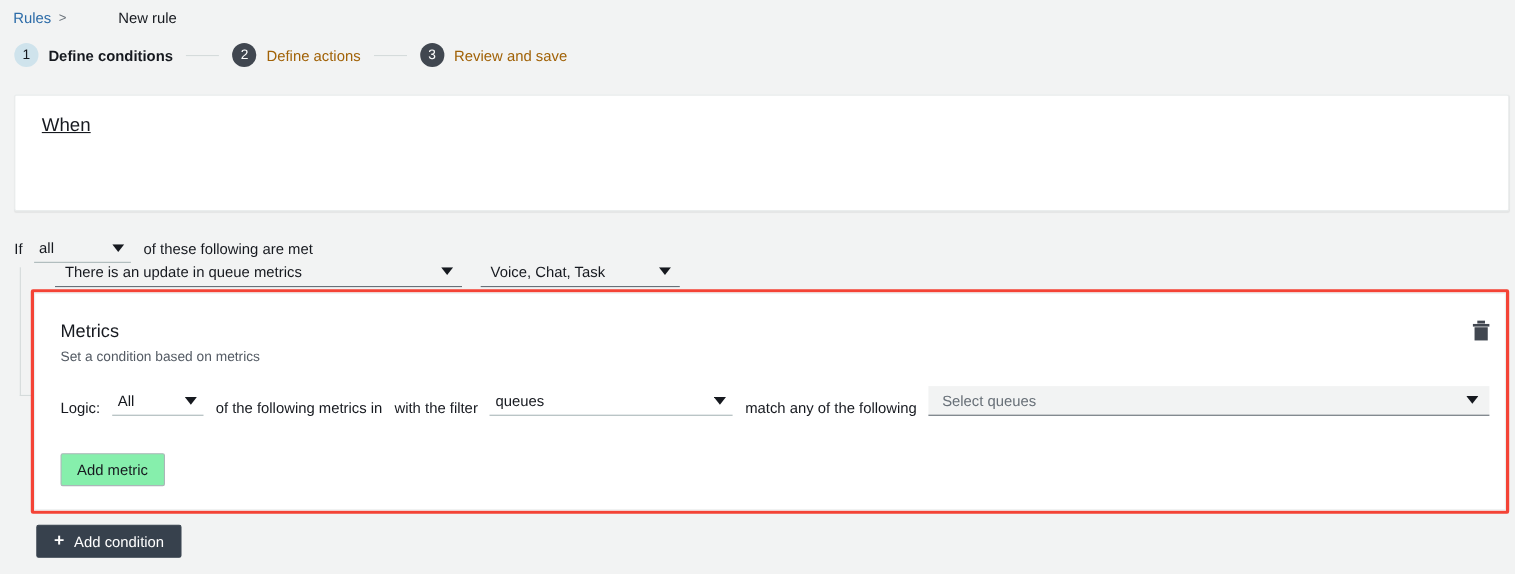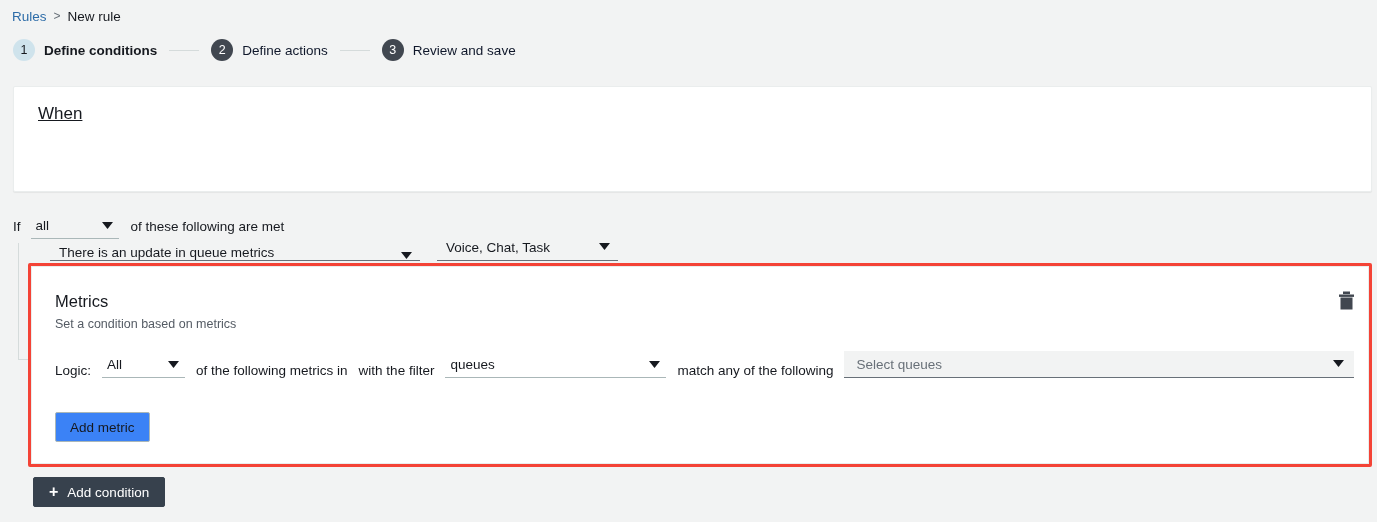--- a/index.html
+++ b/index.html
@@ -31,20 +31,21 @@
   .crumb-link {
     color: #2d6ca8;
     cursor: pointer;
   }
   .crumb-sep {
     color: #687078;
     font-size: 12px;
   }
   .crumb-current {
     color: #16191f;
+    margin-left: 40px;
   }
 
   
   .steps {
     position: absolute;
     left: 13px;
     top: 38px;
     display: flex;
     align-items: center;
     height: 24px;
@@ -75,21 +76,21 @@
   }
   .step-label {
     font-size: 13.5px;
     white-space: nowrap;
   }
   .step-label.active {
     font-weight: bold;
     color: #16191f;
   }
   .step-label.inactive {
-    color: #0f172a;
+    color: #a16207;
   }
   .step-connector {
     width: 30px;
     height: 1px;
     background: #d5dbdb;
     margin: 0 12px;
   }
 
   
   .when-card {
@@ -263,21 +264,21 @@
   .sel-queues .val { color: #687078; }
   .sel-queues .caret { margin-left: auto; padding-left: 10px; }
 
   
   .btn-outline {
     position: absolute;
     left: 23px;
     top: 145px;
     height: 30px;
     padding: 0 14px;
-    background: #3b82f6;
+    background: #86efac;
     border: 1px solid #aab7b8;
     border-radius: 2px;
     font-family: "Liberation Sans", sans-serif;
     font-size: 13.5px;
     color: #16191f;
     cursor: pointer;
     display: flex;
     align-items: center;
   }
 
@@ -327,21 +328,21 @@
   <div class="step-connector"></div>
   <div class="step">
     <span class="step-badge inactive">3</span>
     <span class="step-label inactive">Review and save</span>
   </div>
 </div>
 
 <div class="when-card">
   <div class="when-title">When</div>
 
-  <div class="sel-filled" style="left:36px; top:147px; width:370px;align-items:flex-end;">
+  <div class="sel-filled" style="left:36px; top:147px; width:370px;">
     <span class="val">There is an update in queue metrics</span>
     <span class="caret">
       <svg width="11" height="8" viewBox="0 0 11 8">
           <path d="M0 0 L11 0 L5.5 7 Z" fill="#16191f"></path>
         </svg>
     </span>
   </div>
 
   <div class="sel-filled" style="left:423px; top:147px; width:181px;gap:36px;">
     <span class="val">Voice, Chat, Task</span>

